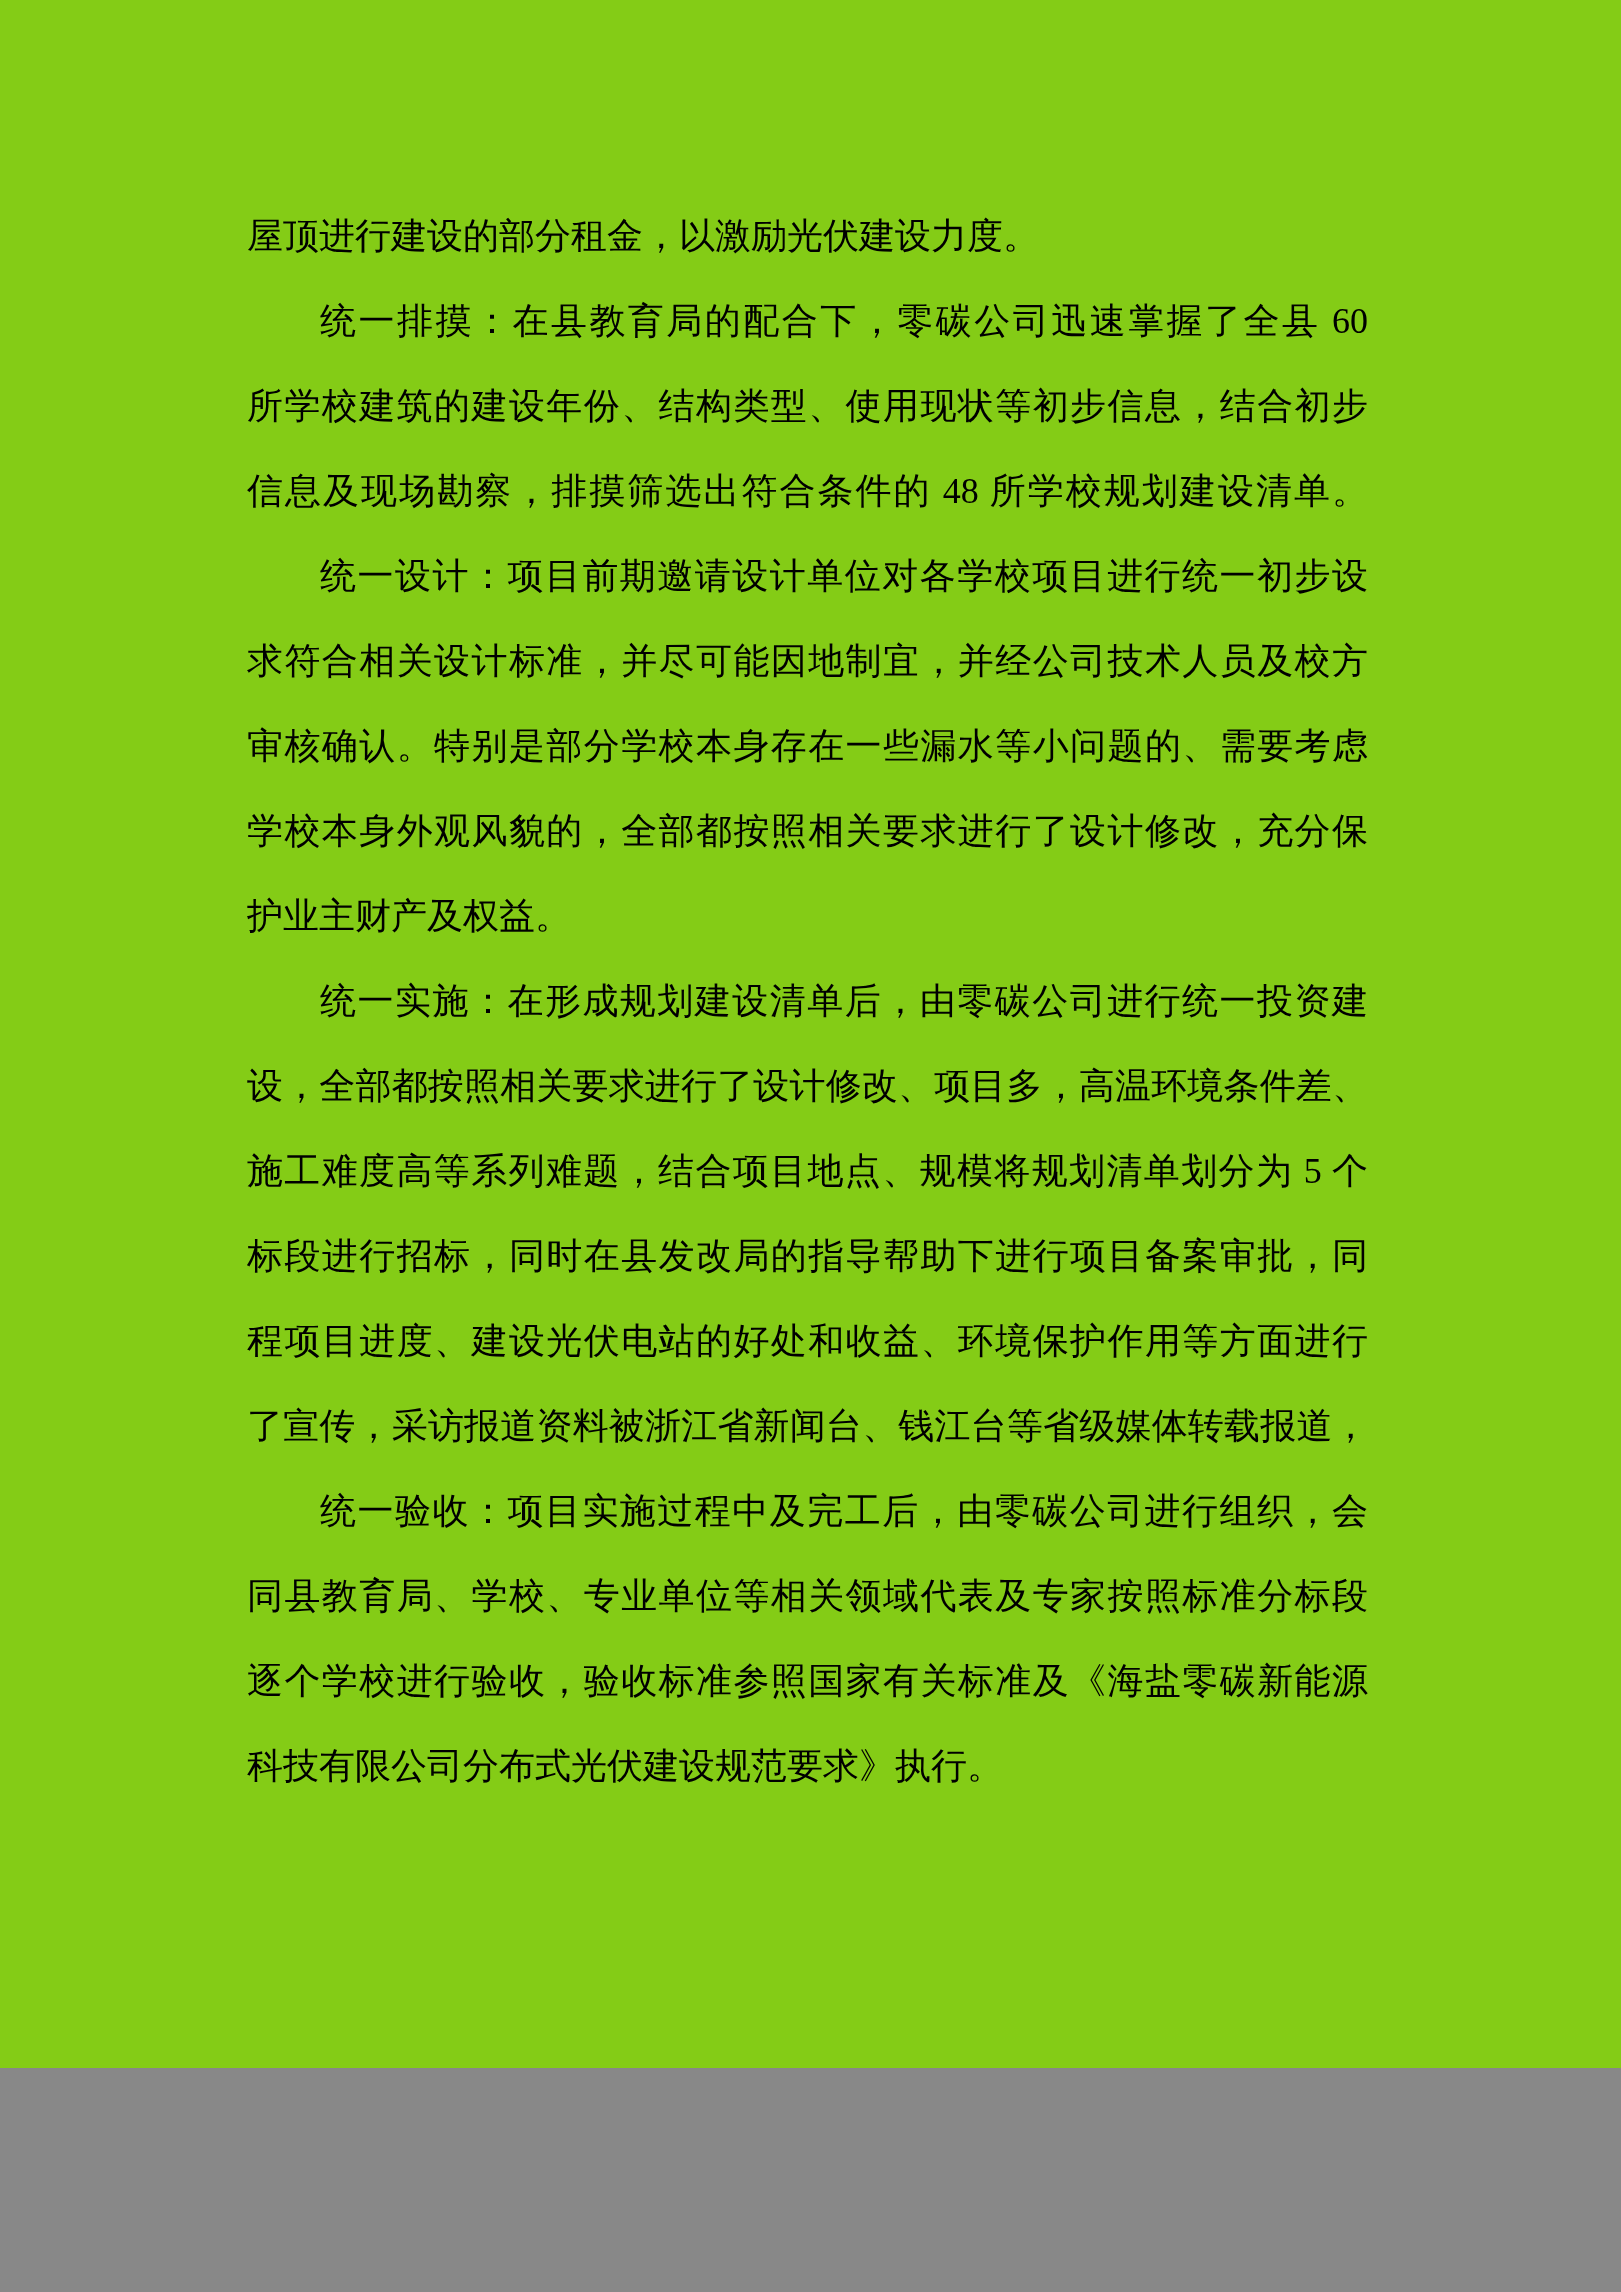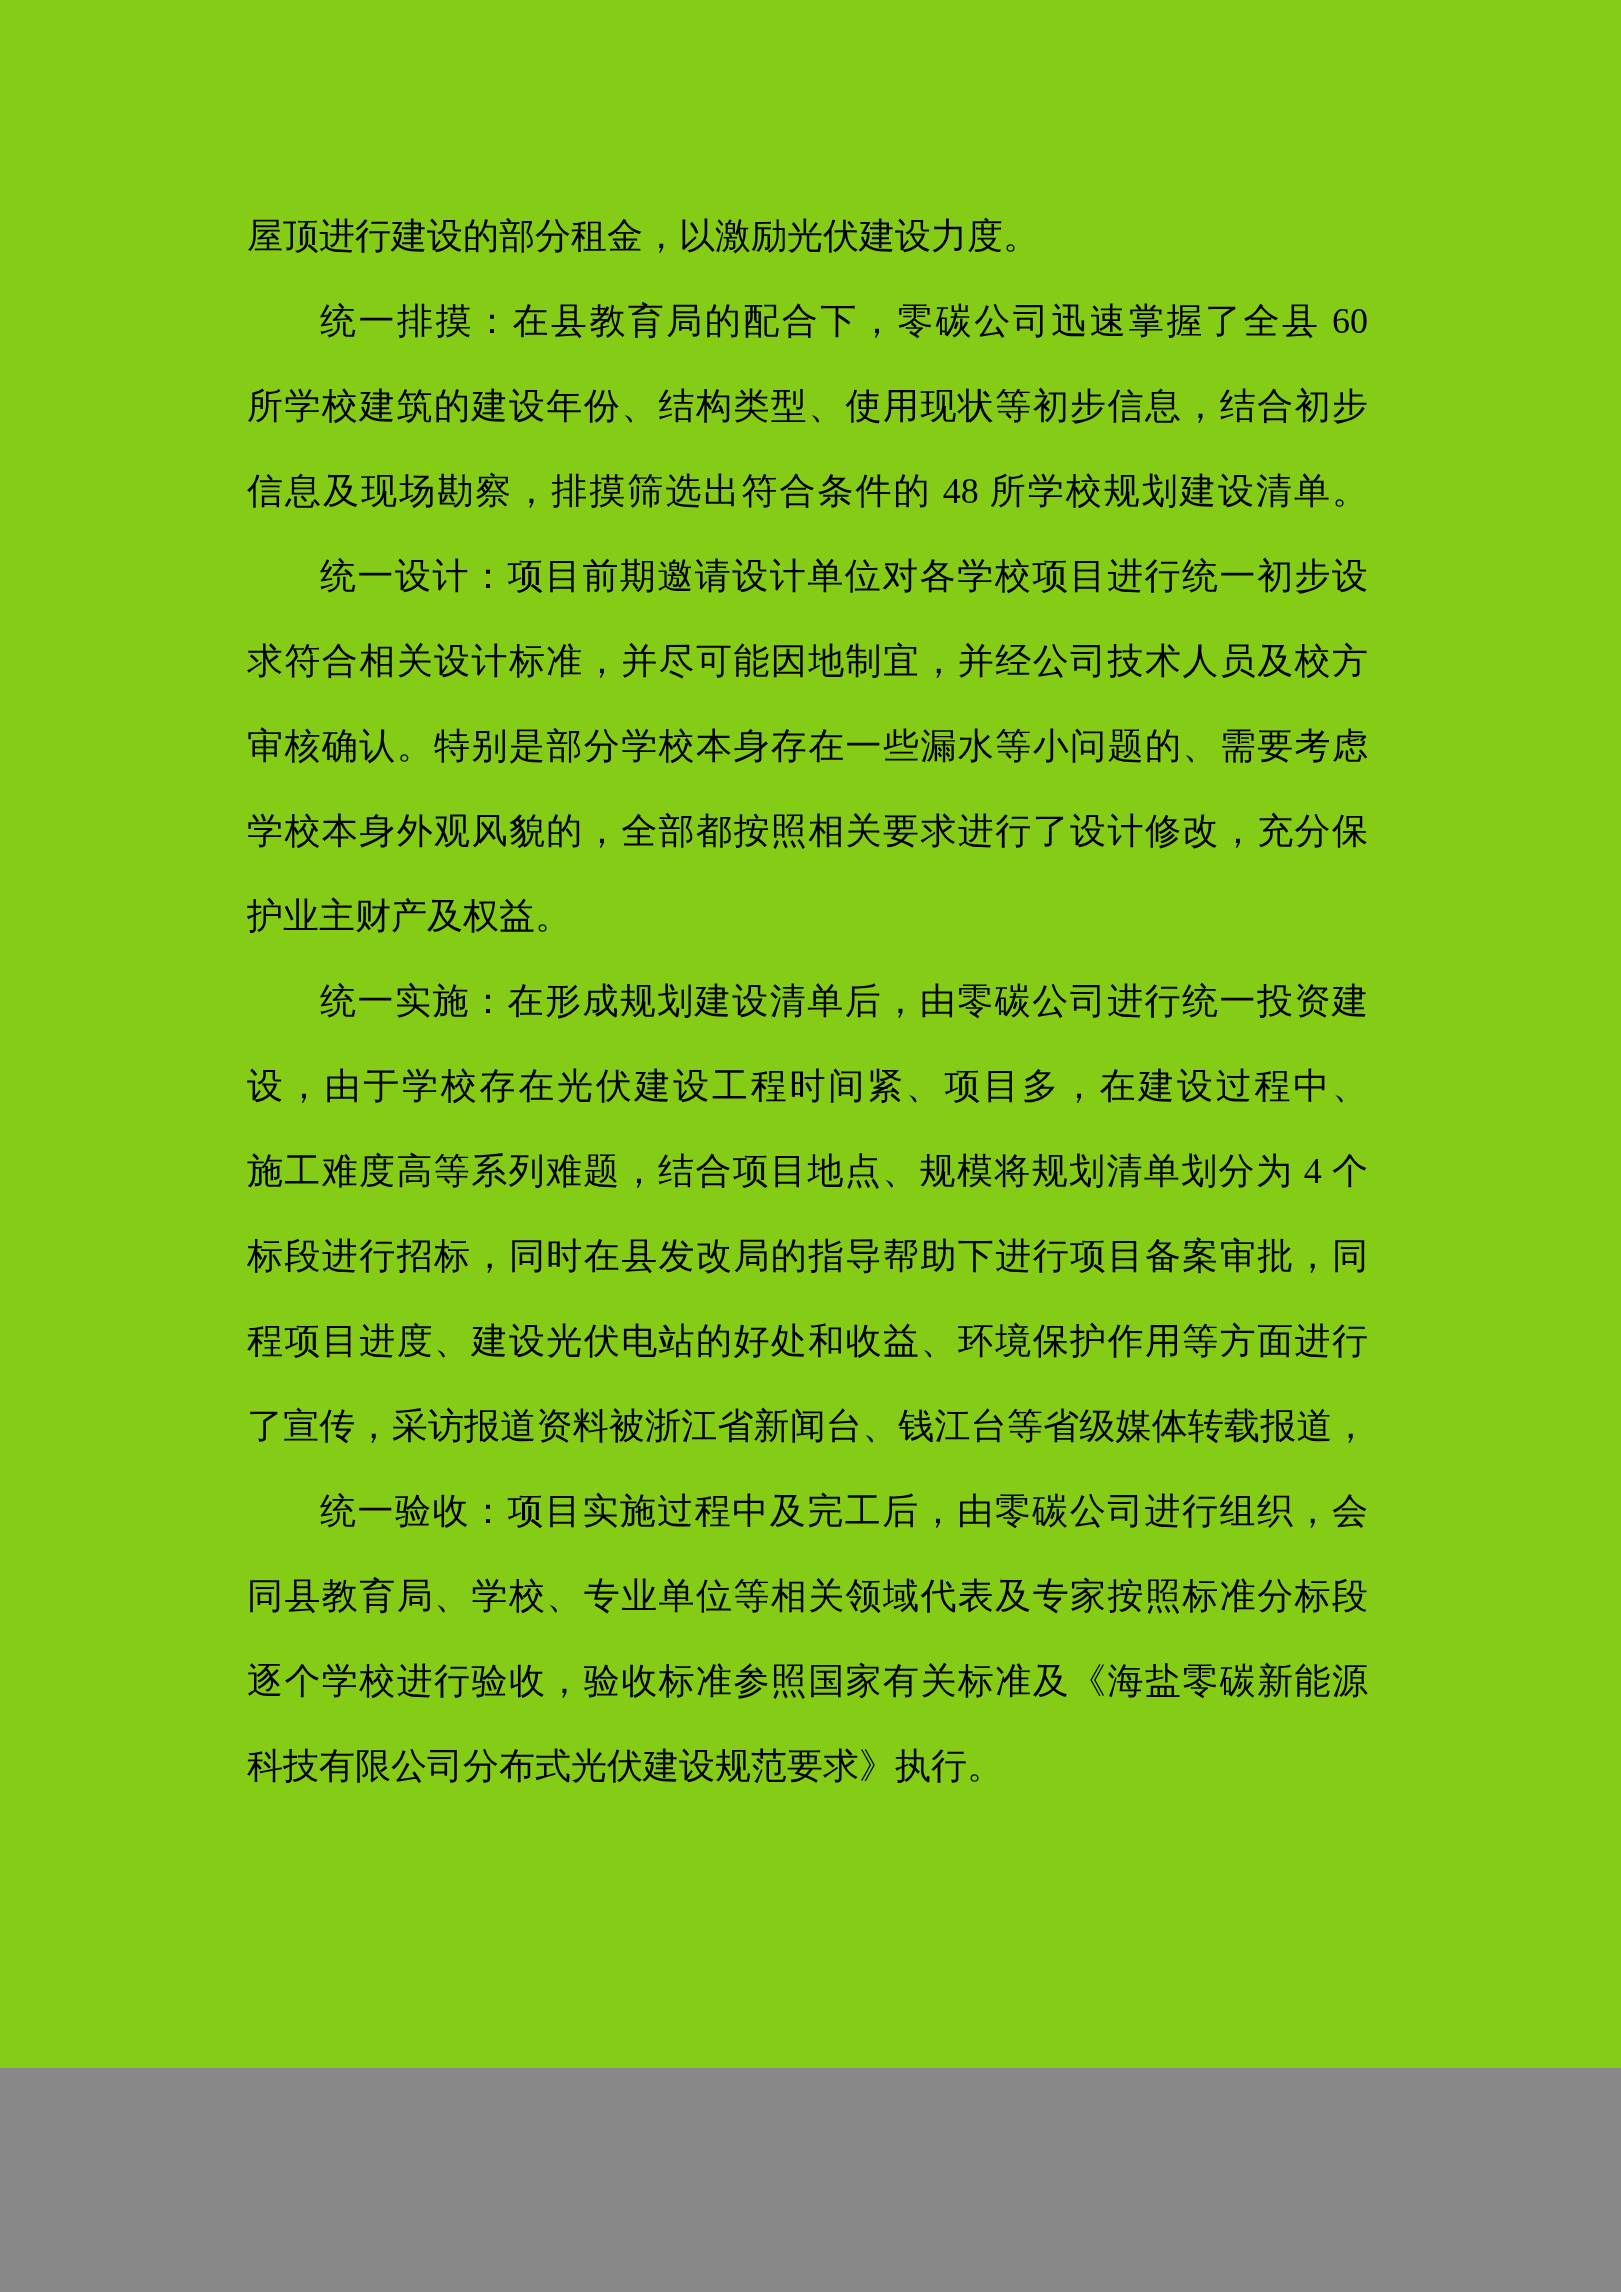--- a/index.html
+++ b/index.html
@@ -65,22 +65,22 @@
       <div class="line left"><span class="seg">屋顶进行建设的部分租金，以激励光伏建设力度。</span></div>
       <div class="line justify indent"><span class="seg bold">统一排摸：</span><span class="seg">在县教育局的配合下，零碳公司迅速掌握了全县 60</span></div>
       <div class="line justify"><span class="seg">所学校建筑的建设年份、结构类型、使用现状等初步信息，结合初步</span></div>
       <div class="line justify"><span class="seg">信息及现场勘察，排摸筛选出符合条件的 48 所学校规划建设清单。</span></div>
       <div class="line justify indent"><span class="seg bold">统一设计：</span><span class="seg">项目前期邀请设计单位对各学校项目进行统一初步设</span></div>
       <div class="line justify"><span class="seg">求符合相关设计标准，并尽可能因地制宜，并经公司技术人员及校方</span></div>
       <div class="line justify"><span class="seg">审核确认。特别是部分学校本身存在一些漏水等小问题的、需要考虑</span></div>
       <div class="line justify"><span class="seg">学校本身外观风貌的，全部都按照相关要求进行了设计修改，充分保</span></div>
       <div class="line left"><span class="seg">护业主财产及权益。</span></div>
       <div class="line justify indent"><span class="seg bold">统一实施：</span><span class="seg">在形成规划建设清单后，由零碳公司进行统一投资建</span></div>
-      <div class="line justify"><span class="seg">设，由于学校存在光伏建设工程时间紧、项目多，在建设过程中、</span></div>
-      <div class="line justify"><span class="seg">施工难度高等系列难题，结合项目地点、规模将规划清单划分为 4 个</span></div>
+      <div class="line justify"><span class="seg">设，全部都按照相关要求进行了设计修改、项目多，高温环境条件差、</span></div>
+      <div class="line justify"><span class="seg">施工难度高等系列难题，结合项目地点、规模将规划清单划分为 5 个</span></div>
       <div class="line justify"><span class="seg">标段进行招标，同时在县发改局的指导帮助下进行项目备案审批，同</span></div>
       <div class="line justify"><span class="seg">程项目进度、建设光伏电站的好处和收益、环境保护作用等方面进行</span></div>
       <div class="line justify tight"><span class="seg">了宣传，采访报道资料被浙江省新闻台、钱江台等省级媒体转载报道，</span></div>
       <div class="line justify indent"><span class="seg bold">统一验收：</span><span class="seg">项目实施过程中及完工后，由零碳公司进行组织，会</span></div>
       <div class="line justify"><span class="seg">同县教育局、学校、专业单位等相关领域代表及专家按照标准分标段</span></div>
       <div class="line justify"><span class="seg">逐个学校进行验收，验收标准参照国家有关标准及《海盐零碳新能源</span></div>
       <div class="line left"><span class="seg">科技有限公司分布式光伏建设规范要求》执行。</span></div>
     </div>
 </div>
 

